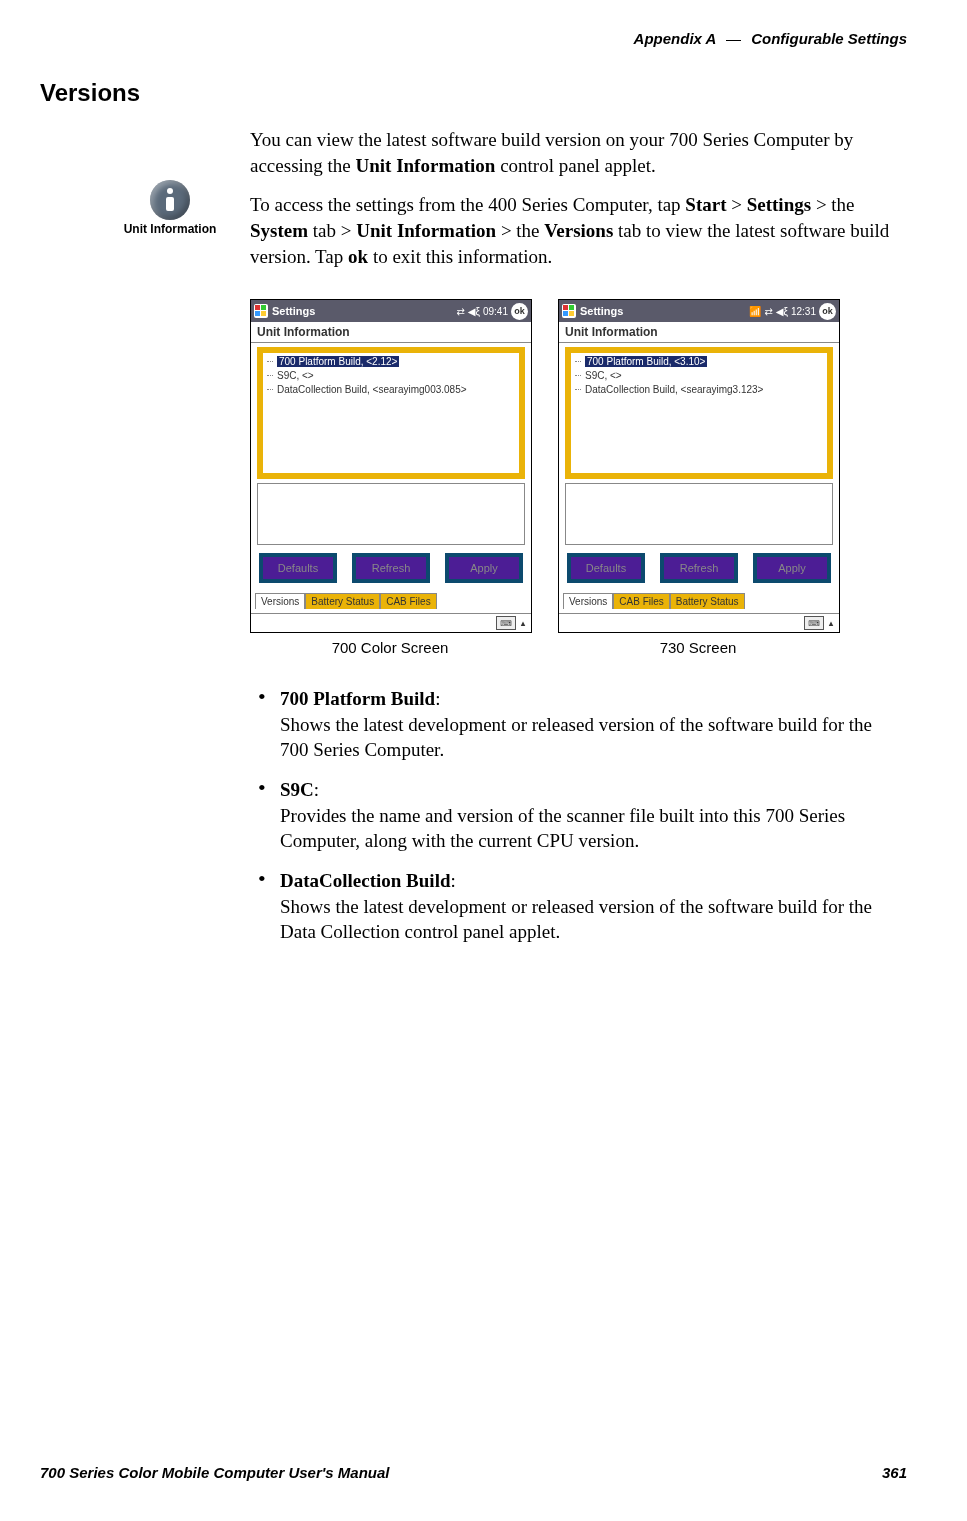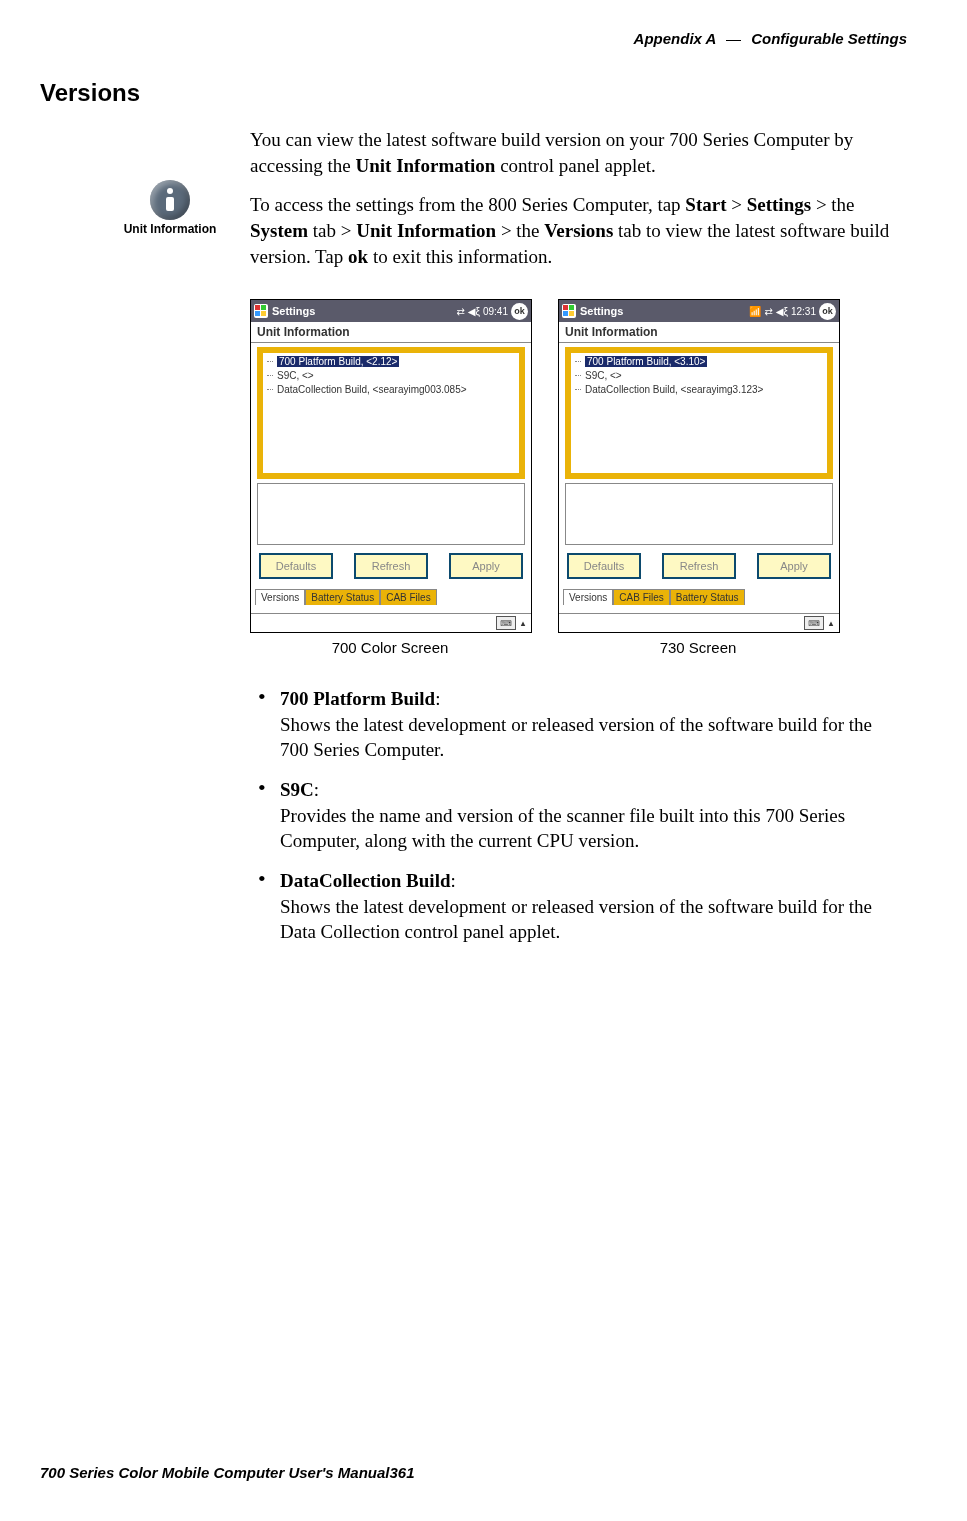--- a/index.html
+++ b/index.html
@@ -168,21 +168,21 @@
   }
   .detail {
     margin: 2px 6px;
     border: 1px solid #888;
     height: 60px;
   }
   .btnrow {
     display:flex;justify-content:space-between;padding:6px 8px;
   }
   .btnrow .btn {
-    border:2px solid #0c4a6e;background:#fef9c3;color:#888;
+    border:4px solid #0c4a6e;background:#4c1d95;color:#888;
     width:70px;height:22px;font-size:11px;display:flex;align-items:center;justify-content:center;
   }
   .tabs {
     display:flex;gap:0;margin:4px 4px 0 4px;font-size:10px;
   }
   .tab {
     border:1px solid #888;border-bottom:none;padding:2px 5px;background:#eab308;
   }
   .tab.active{background:#fff;}
   .sip {
@@ -204,21 +204,21 @@
     margin-bottom: 14px;
   }
   ul.defs > li:before {
     content:"•";
     position:absolute;left:0;top:0;font-size:22px;line-height:1;
   }
   .term { font-weight: bold; }
   .footer {
     position: absolute;
     left: 40px; right: 60px; bottom: 40px;
-    display:flex;justify-content:flex-start;
+    display:flex;justify-content:space-between;
     font-family: Verdana, Arial, sans-serif;
     font-style: italic;
     font-weight: bold;
     font-size: 15px;
   }
   b{font-weight:bold;}
 </style>
 </head>
 <body>
 <div class="page">
@@ -234,21 +234,21 @@
   <div class="icon-col">
     <div class="info-bubble"></div>
     <div>Unit Information</div>
   </div>
 
   <div class="body-col">
     <p>
       <span>You can view the latest software build version on your 700 Series Computer by accessing the </span><b>Unit Information</b><span> control panel applet.</span>
     </p>
     <p>
-      <span>To access the settings from the 800 Series Computer, tap </span><b>Start</b><span> &gt; </span><b>Settings</b><span> &gt; the </span><b>System</b><span> tab &gt; </span><b>Unit Information</b><span> &gt; the </span><b>Versions</b><span> tab to view the latest software build version. Tap </span><b>ok</b><span> to exit this information.</span>
+      <span>To access the settings from the 400 Series Computer, tap </span><b>Start</b><span> &gt; </span><b>Settings</b><span> &gt; the </span><b>System</b><span> tab &gt; </span><b>Unit Information</b><span> &gt; the </span><b>Versions</b><span> tab to view the latest software build version. Tap </span><b>ok</b><span> to exit this information.</span>
     </p>
 
     <div class="screenshots">
 
       <div class="device">
         <div class="screen">
           <div class="titlebar">
             <div class="winflag">
                 <span class="b"></span>
                 <span class="y"></span>

